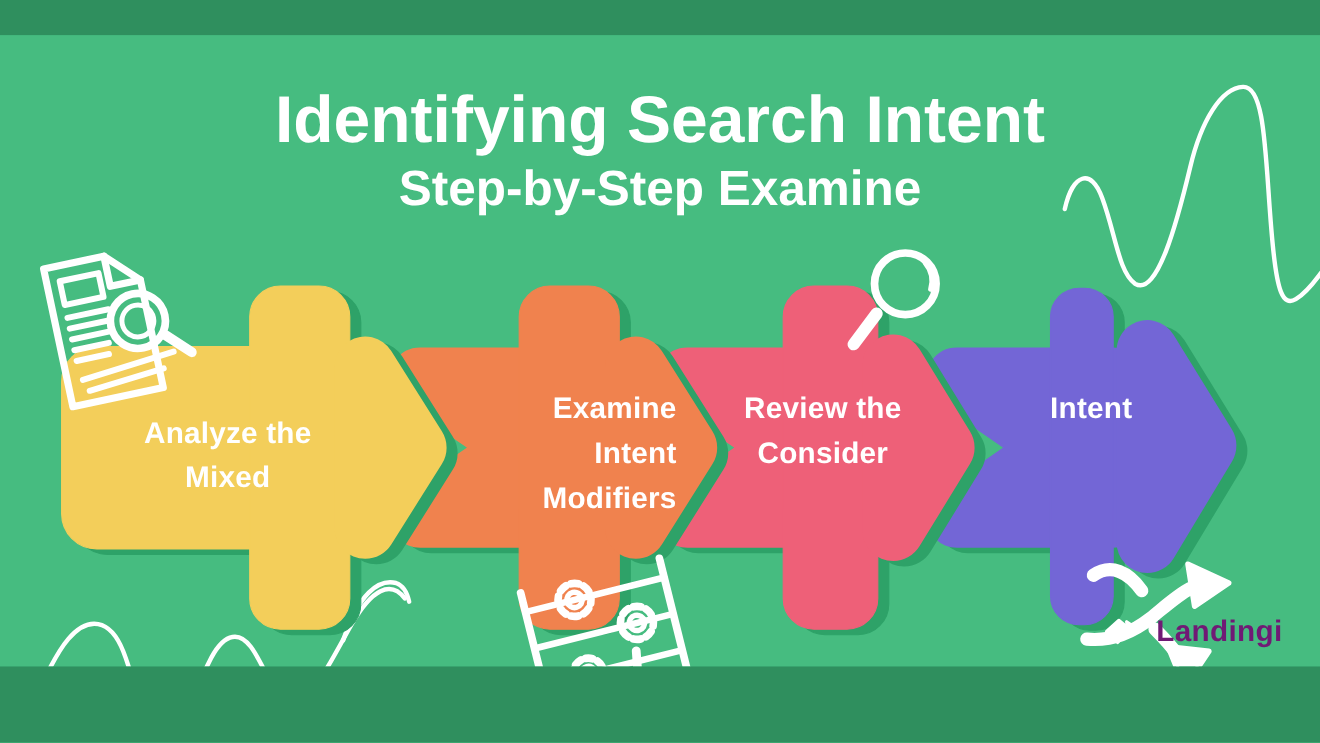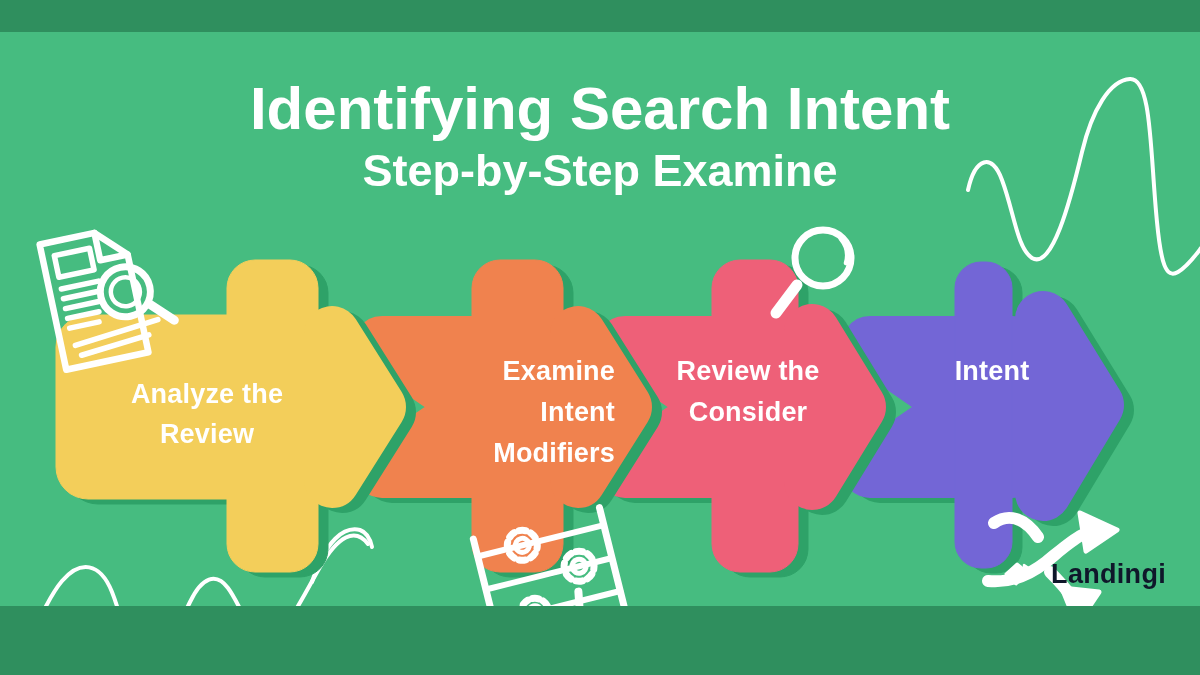--- a/index.html
+++ b/index.html
@@ -12,21 +12,21 @@
   .stage svg.canvas{position:absolute;inset:0;display:block;}
   .titles{position:absolute;left:0;top:42px;width:1200px;text-align:center;color:#fff;}
   .title{font-size:60px;font-weight:700;line-height:70px;letter-spacing:0px;}
   .subtitle{font-size:45px;font-weight:700;line-height:54px;}
   .step-label{
     position:absolute;width:230px;text-align:center;color:#fff;
     font-weight:700;font-size:27px;line-height:41px;letter-spacing:0.2px;
   }
   .step-label.two-line{line-height:40px;}
   .logo{
-    position:absolute;right:34px;bottom:16px;display:flex;align-items:center;gap:9px;color:#0f172a;
+    position:absolute;right:34px;bottom:16px;display:flex;align-items:center;gap:9px;color:#701a75;
   }
   .logo-text{font-size:27px;font-weight:700;letter-spacing:0.3px;}
 </style>
 </head>
 <body>
 
 <div class="stage">
 
   <svg class="canvas" width="1200" height="675" viewBox="0 0 1200 675">
 
@@ -134,21 +134,21 @@
     </g>
   </svg>
 
   <div class="titles">
     <div class="title">Identifying Search Intent</div>
     <div class="subtitle">Step-by-Step Examine</div>
   </div>
 
   <div class="step-label two-line" style="left:92px;top:342px;">
     <div>Analyze the</div>
-    <div>Review</div>
+    <div>Mixed</div>
   </div>
   <div class="step-label" style="left:385px;top:319px;text-align:right;">
     <div>Examine</div>
     <div>Intent</div>
     <div>Modifiers</div>
   </div>
   <div class="step-label" style="left:633px;top:319px;">
     <div>Review the</div>
     <div>Consider</div>
   </div>

